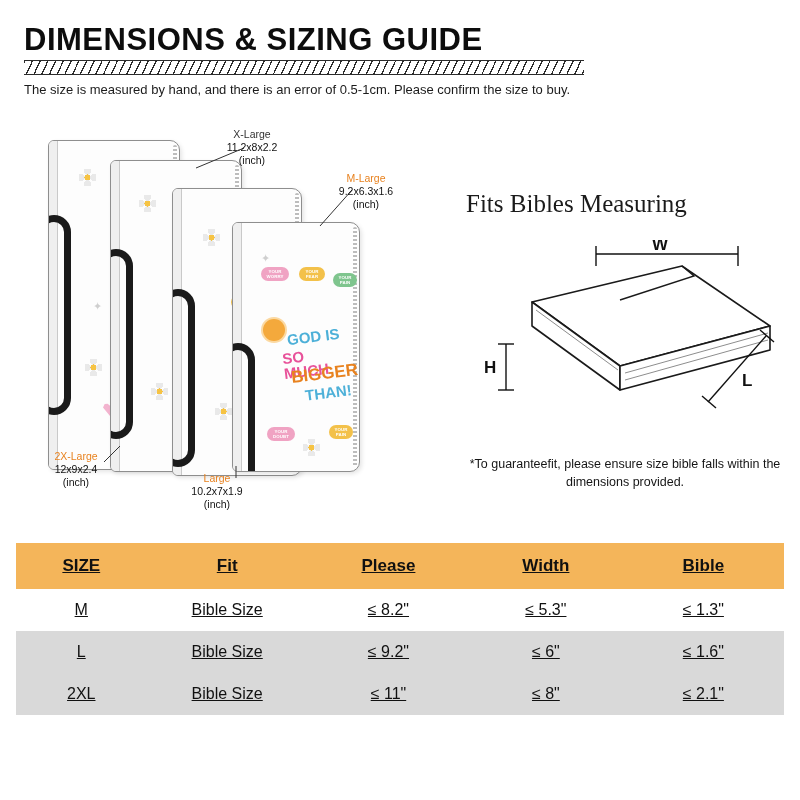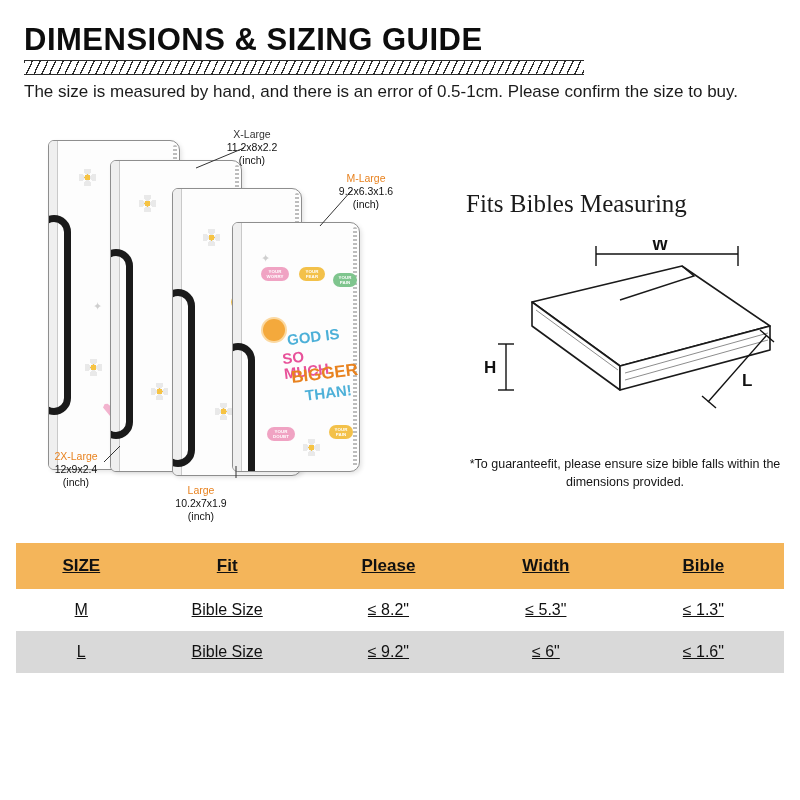--- a/index.html
+++ b/index.html
@@ -28,21 +28,21 @@
     left: 24px; top: 60px;
     width: 560px; height: 15px;
     background: repeating-linear-gradient(115deg,
         #2b2b2b 0px, #2b2b2b 1.3px, transparent 1.3px, transparent 7px);
     border-top: 1px solid #2b2b2b;
     border-bottom: 1px solid #2b2b2b;
   }
   .subtitle {
     position: absolute;
     left: 24px; top: 82px;
-    font-size: 17px;
+    font-size: 13px;
     color: #1b1b1b;
   }
 
   
   .products { position: absolute; left: 0; top: 110px; width: 460px; height: 430px; }
 
   .bible-case {
     position: absolute;
     background: #fdfdfd;
     border: 1.5px solid #8e8e8e;
@@ -259,21 +259,21 @@
     <span class="dims">9.2x6.3x1.6</span>
     <span class="unit">(inch)</span>
   </div>
 
   <div class="size-label" style="left:28px; top:340px; width:96px;">
     <span class="nm">2X-Large</span>
     <span class="dims">12x9x2.4</span>
     <span class="unit">(inch)</span>
   </div>
 
-  <div class="size-label" style="left:146px; top:362px; width:110px;margin-top:12px;">
+  <div class="size-label" style="left:162px; top:362px; width:110px;">
     <span class="nm">Large</span>
     <span class="dims">10.2x7x1.9</span>
     <span class="unit">(inch)</span>
   </div>
 </div>
 
 <div class="fits-title">Fits Bibles Measuring</div>
 
 <div class="book-wrap">
   <svg width="320" height="190" viewBox="0 0 320 190">
@@ -330,14 +330,21 @@
       <td>≤ 5.3"</td>
       <td>≤ 1.3"</td>
     </tr>
     <tr class="even">
       <td>L</td>
       <td class="fit">Bible Size</td>
       <td>≤ 9.2"</td>
       <td>≤ 6"</td>
       <td>≤ 1.6"</td>
     </tr>
+    <tr class="even">
+      <td>2XL</td>
+      <td class="fit">Bible Size</td>
+      <td>≤ 11"</td>
+      <td>≤ 8"</td>
+      <td>≤ 2.1"</td>
+    </tr>
   </tbody>
 </table>
 
 </body></html>

